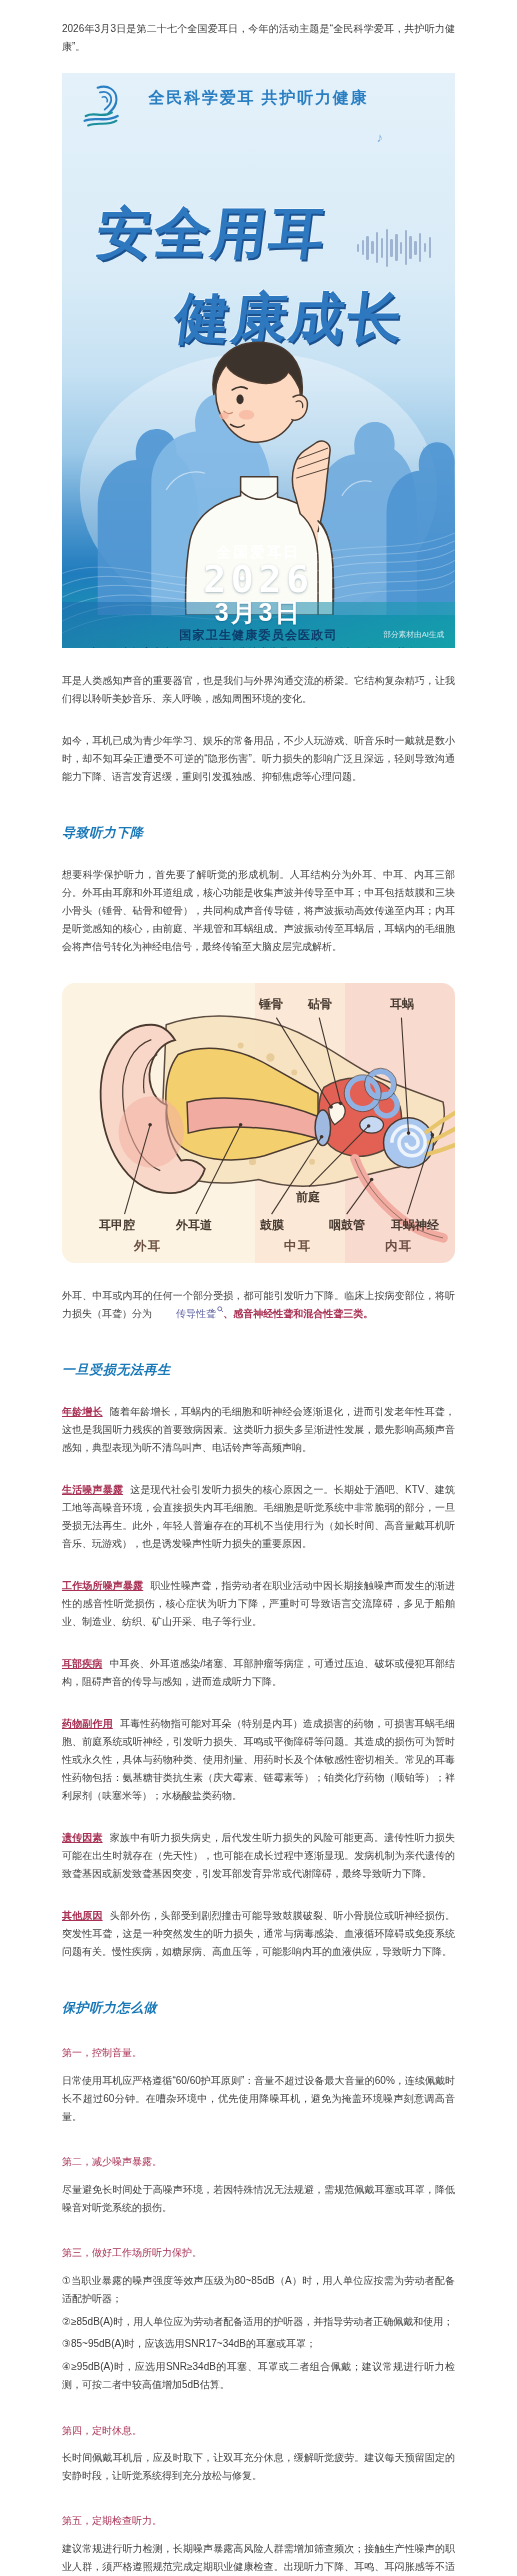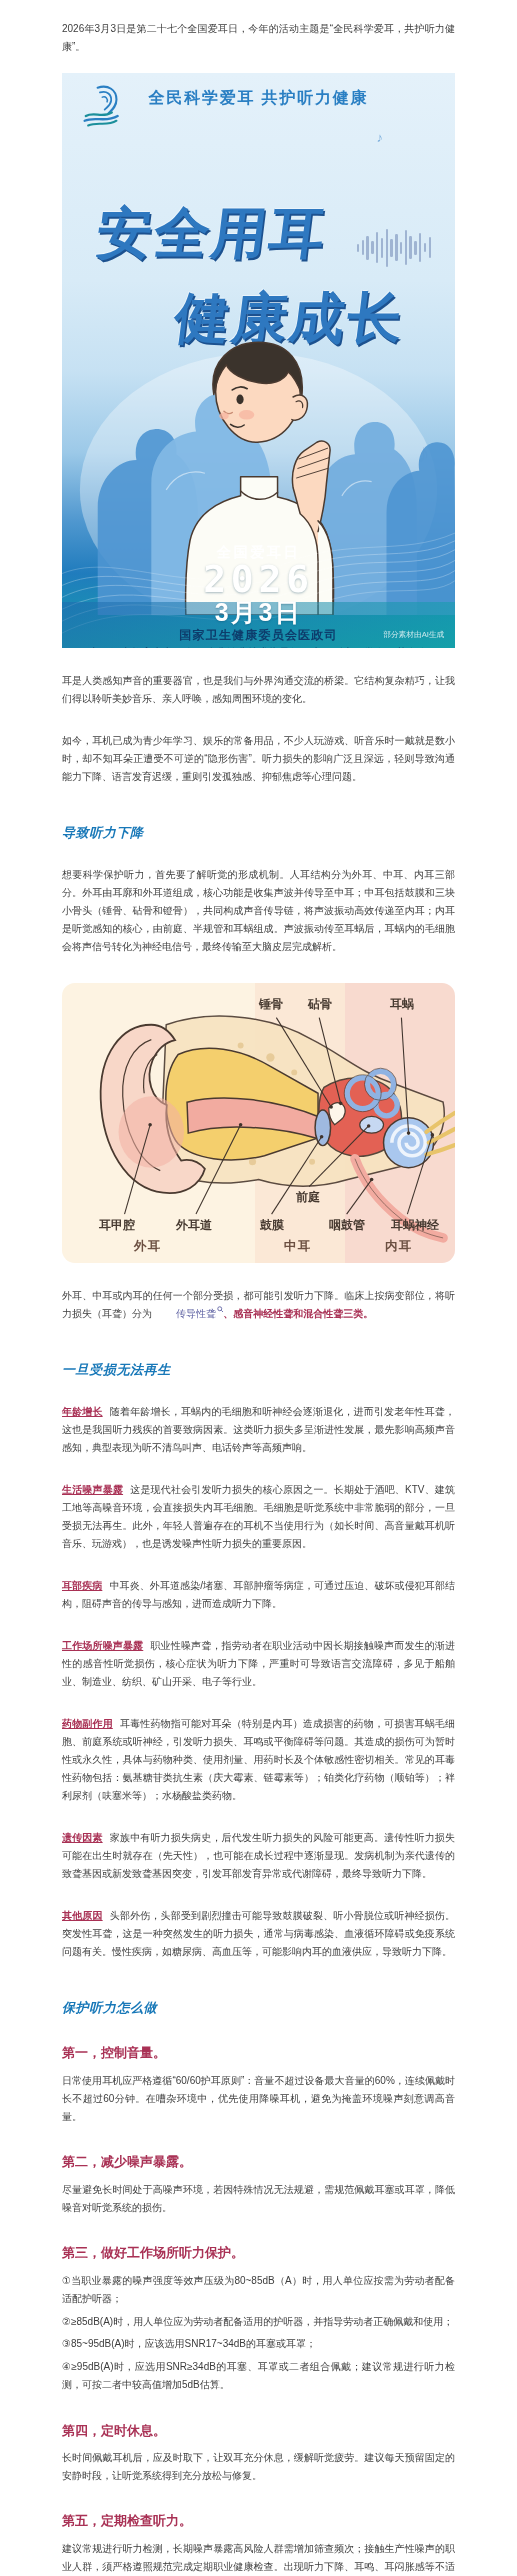--- a/index.html
+++ b/index.html
@@ -3,21 +3,21 @@
 <meta charset="utf-8">
 <style>
   html,body{margin:0;padding:0;background:#ffffff;}
   body{font-family:"Liberation Sans","DejaVu Sans",sans-serif;color:#3d3d3d;}
   .page{width:517px;margin:0 auto;padding:20px 62px 36px;box-sizing:border-box;background:#fff;}
   p.body{font-size:10px;line-height:18px;margin:24px 0 0;text-align:justify;}
   p.first{margin-top:0;}
   h2.section{color:#1878b8;font-style:italic;font-weight:bold;font-size:13px;margin:38px 0 4.8px;letter-spacing:0.6px;}
   .lead{color:#a93155;font-weight:bold;margin-right:7.2px;text-decoration:underline;}
   .crimson{color:#a93155;font-weight:bold;}
-  .protect-head{color:#a93155;font-weight:bold;font-size:13px;line-height:18px;margin:27.4px 0 0;}
+  .protect-head{color:#a93155;font-weight:normal;font-size:10px;line-height:18px;margin:27.4px 0 0;}
   .protect-body{font-size:10px;line-height:18px;margin:9.5px 0 0;text-align:justify;}
   .sub-line{font-size:10px;line-height:18px;margin:4.8px 0 0;text-align:justify;}
   .qlink{color:#5d61a2;text-decoration:none;cursor:pointer;padding-left:24px;}
   .qlink .sup-ic{vertical-align:super;margin-left:0.6px;}
   
   .poster{position:relative;width:393px;height:575px;margin:16.7px auto 0;overflow:hidden;
     background:linear-gradient(180deg,#e4f1fa 0%,#d8ebf7 36%,#c6e1f3 52%,#9cc9e8 66%,#4f97cf 78%,#207cbd 87%,#1a8fb4 94%,#16a0a8 100%);}
   .poster-head{position:absolute;top:15.5px;left:0;width:100%;text-align:center;}
   .poster-slogan{display:inline-block;color:#2a7fc3;font-size:16px;font-weight:bold;letter-spacing:1.8px;}
   .poster-logo{position:absolute;top:10.7px;left:20px;width:43px;height:46px;}
@@ -259,22 +259,22 @@
 
   <p class="body"><span>外耳、中耳或内耳的任何一个部分受损，都可能引发听力下降。临床上按病变部位，将听力损失（耳聋）分为</span><a class="qlink"><span>传导性聋</span><svg class="sup-ic" width="6.6" height="6.6" viewBox="0 0 12 12">
           <circle cx="5" cy="5" r="3.6" fill="none" stroke="#5d61a2" stroke-width="1.6"></circle>
           <line x1="7.8" y1="7.8" x2="11" y2="11" stroke="#5d61a2" stroke-width="1.6"></line>
         </svg></a><strong class="crimson">、感音神经性聋和混合性聋三类。</strong></p>
 
   <h2 class="section">一旦受损无法再生</h2>
 
   <p class="body"><span class="lead">年龄增长</span><span>随着年龄增长，耳蜗内的毛细胞和听神经会逐渐退化，进而引发老年性耳聋，这也是我国听力残疾的首要致病因素。这类听力损失多呈渐进性发展，最先影响高频声音感知，典型表现为听不清鸟叫声、电话铃声等高频声响。</span></p>
   <p class="body"><span class="lead">生活噪声暴露</span><span>这是现代社会引发听力损失的核心原因之一。长期处于酒吧、KTV、建筑工地等高噪音环境，会直接损失内耳毛细胞。毛细胞是听觉系统中非常脆弱的部分，一旦受损无法再生。此外，年轻人普遍存在的耳机不当使用行为（如长时间、高音量戴耳机听音乐、玩游戏），也是诱发噪声性听力损失的重要原因。</span></p>
+  <p class="body"><span class="lead">工作场所噪声暴露</span><span>职业性噪声聋，指劳动者在职业活动中因长期接触噪声而发生的渐进性的感音性听觉损伤，核心症状为听力下降，严重时可导致语言交流障碍，多见于船舶业、制造业、纺织、矿山开采、电子等行业。</span></p>
   <p class="body"><span class="lead">耳部疾病</span><span>中耳炎、外耳道感染/堵塞、耳部肿瘤等病症，可通过压迫、破坏或侵犯耳部结构，阻碍声音的传导与感知，进而造成听力下降。</span></p>
-  <p class="body"><span class="lead">工作场所噪声暴露</span><span>职业性噪声聋，指劳动者在职业活动中因长期接触噪声而发生的渐进性的感音性听觉损伤，核心症状为听力下降，严重时可导致语言交流障碍，多见于船舶业、制造业、纺织、矿山开采、电子等行业。</span></p>
   <p class="body"><span class="lead">药物副作用</span><span>耳毒性药物指可能对耳朵（特别是内耳）造成损害的药物，可损害耳蜗毛细胞、前庭系统或听神经，引发听力损失、耳鸣或平衡障碍等问题。其造成的损伤可为暂时性或永久性，具体与药物种类、使用剂量、用药时长及个体敏感性密切相关。常见的耳毒性药物包括：氨基糖苷类抗生素（庆大霉素、链霉素等）；铂类化疗药物（顺铂等）；袢利尿剂（呋塞米等）；水杨酸盐类药物。</span></p>
   <p class="body"><span class="lead">遗传因素</span><span>家族中有听力损失病史，后代发生听力损失的风险可能更高。遗传性听力损失可能在出生时就存在（先天性），也可能在成长过程中逐渐显现。发病机制为亲代遗传的致聋基因或新发致聋基因突变，引发耳部发育异常或代谢障碍，最终导致听力下降。</span></p>
   <p class="body"><span class="lead">其他原因</span><span>头部外伤，头部受到剧烈撞击可能导致鼓膜破裂、听小骨脱位或听神经损伤。突发性耳聋，这是一种突然发生的听力损失，通常与病毒感染、血液循环障碍或免疫系统问题有关。慢性疾病，如糖尿病、高血压等，可能影响内耳的血液供应，导致听力下降。</span></p>
 
   <h2 class="section">保护听力怎么做</h2>
 
   <p class="protect-head">第一，控制音量。</p>
   <p class="protect-body">日常使用耳机应严格遵循“60/60护耳原则”：音量不超过设备最大音量的60%，连续佩戴时长不超过60分钟。在嘈杂环境中，优先使用降噪耳机，避免为掩盖环境噪声刻意调高音量。</p>
 
   <p class="protect-head">第二，减少噪声暴露。</p>

